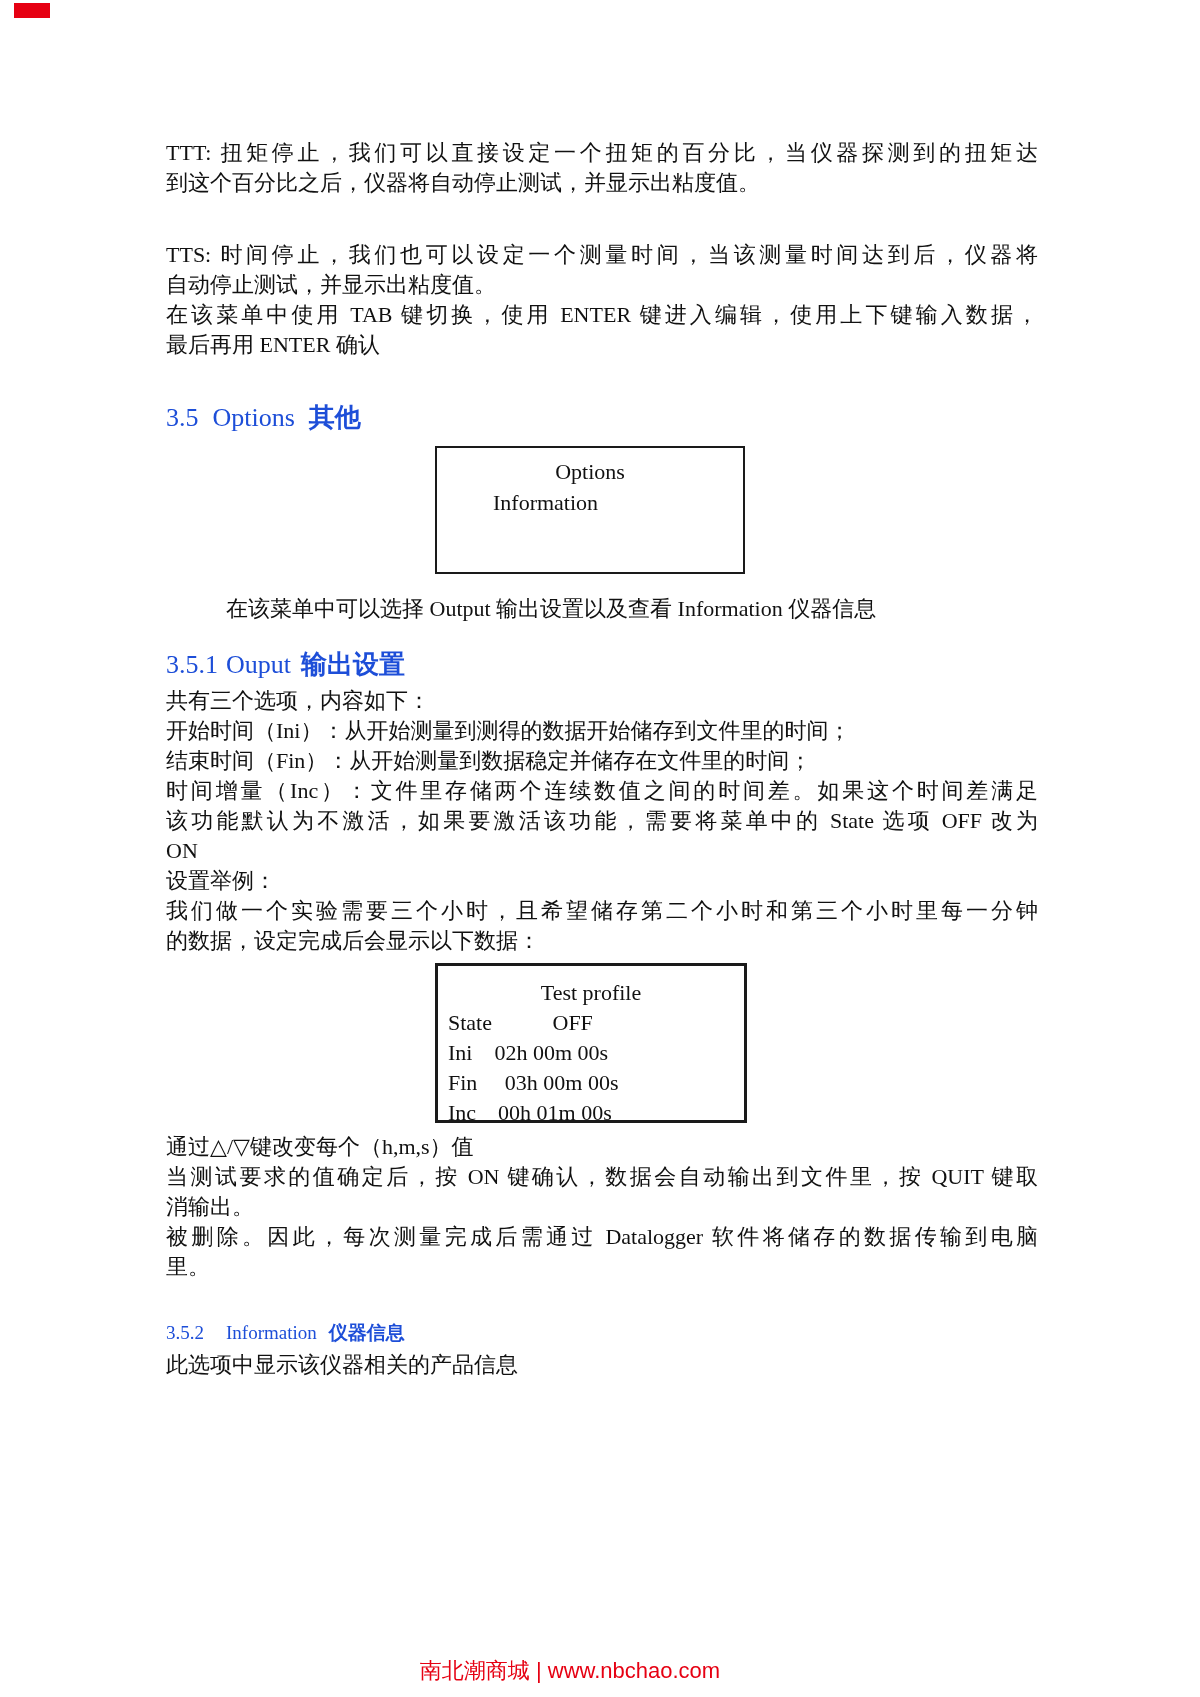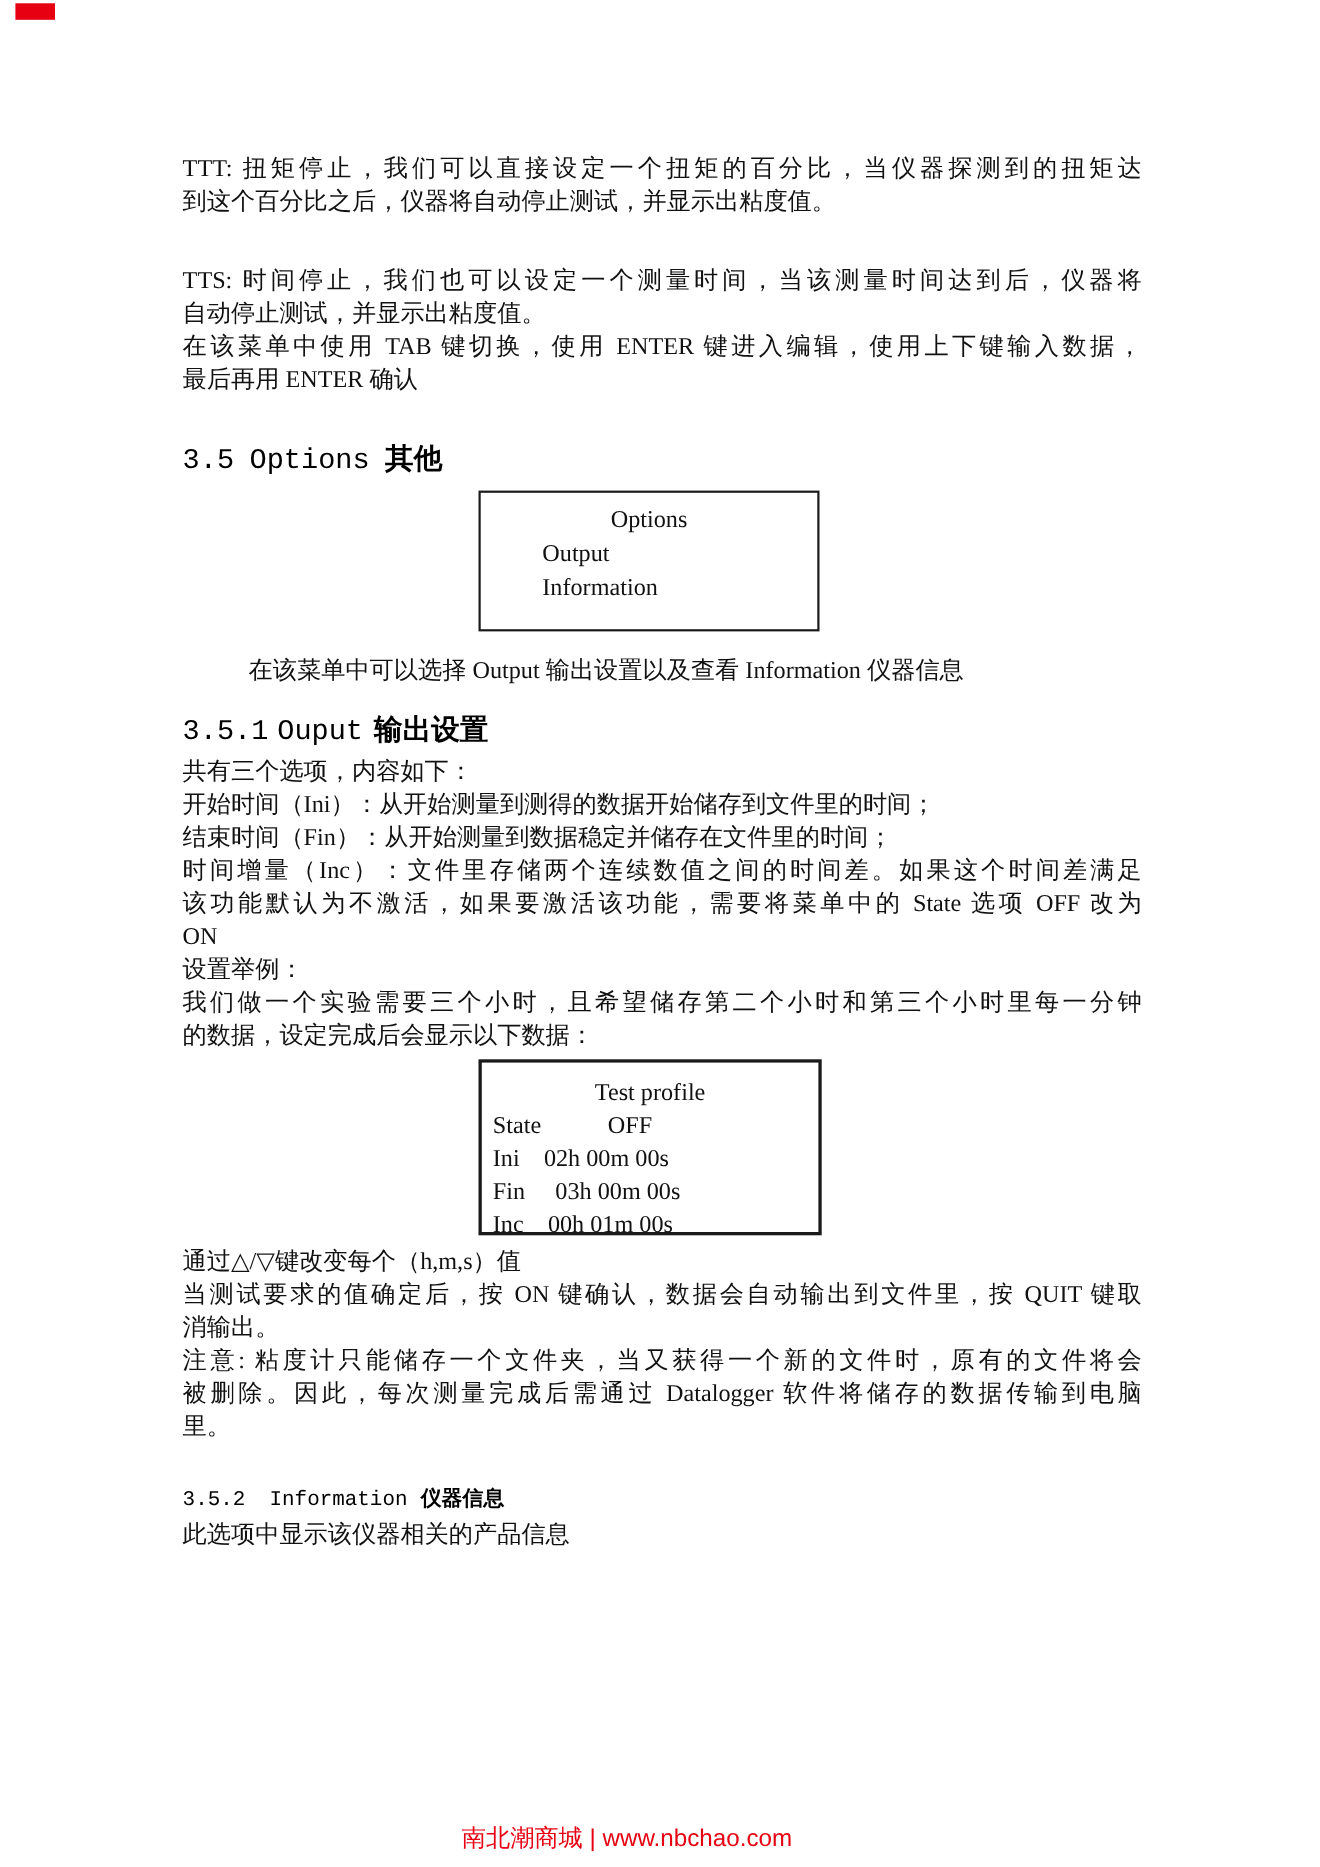--- a/index.html
+++ b/index.html
@@ -15,22 +15,22 @@
   .content{
     position:absolute;left:166px;top:138px;width:872px;
     font-size:22px;line-height:30px;
   }
   .ln{min-height:30px;}
   .j{text-align:justify;text-align-last:justify;}
   .sp-p2{margin-top:42px;}
   .ind60{padding-left:60px;}
   .ind6{padding-left:6px;}
   .heading{
-    font-family:Liberation Mono, monospace;
-    font-size:26px;line-height:36px;color:#000000;
+    font-family:Liberation Serif, serif;
+    font-size:26px;line-height:36px;color:#1d4ed8;
   }
   .heading .zh{font-weight:bold;}
   .h-35{margin-top:40px;}
   .h-351{margin-top:24px;font-size:26px;line-height:34px;}
   .h-352{margin-top:34px;font-size:19px;line-height:34px;}
   .h-gap{display:inline-block;width:14px;}
   .h-gap-wide{display:inline-block;width:22px;}
   .after-h351{margin-top:4px;}
   .options-box{
     box-sizing:border-box;margin-top:10px;margin-left:269px;
@@ -66,21 +66,20 @@
   <div class="ln">到这个百分比之后，仪器将自动停止测试，并显示出粘度值。</div>
   <div class="ln j sp-p2">TTS: 时间停止，我们也可以设定一个测量时间，当该测量时间达到后，仪器将</div>
   <div class="ln">自动停止测试，并显示出粘度值。</div>
   <div class="ln j">在该菜单中使用 TAB 键切换，使用 ENTER 键进入编辑，使用上下键输入数据，</div>
   <div class="ln">最后再用 ENTER 确认</div>
 
   <div class="heading h-35"><span>3.5</span><span class="h-gap"></span><span>Options</span><span class="h-gap"></span><span class="zh">其他</span></div>
 
   <div class="options-box">
     <div class="box-title">Options</div>
-    <div class="box-item">Output</div>
     <div class="box-item">Information</div>
   </div>
 
   <div class="ln ind60 caption-line">在该菜单中可以选择 Output 输出设置以及查看 Information 仪器信息</div>
 
   <div class="heading h-351"><span>3.5.1</span><span class="h-gap" style="width:8px;"></span><span>Ouput</span><span class="h-gap" style="width:10px;"></span><span class="zh">输出设置</span></div>
 
   <div class="ln after-h351">共有三个选项，内容如下：</div>
   <div class="ln">开始时间（Ini）：从开始测量到测得的数据开始储存到文件里的时间；</div>
   <div class="ln">结束时间（Fin）：从开始测量到数据稳定并储存在文件里的时间；</div>
@@ -95,21 +94,20 @@
     <div class="box-title">Test profile</div>
     <div class="profile-row">State           OFF</div>
     <div class="profile-row">Ini    02h 00m 00s</div>
     <div class="profile-row">Fin     03h 00m 00s</div>
     <div class="profile-row">Inc    00h 01m 00s</div>
   </div>
 
   <div class="ln after-testbox">通过△/▽键改变每个（h,m,s）值</div>
   <div class="ln j">当测试要求的值确定后，按 ON 键确认，数据会自动输出到文件里，按 QUIT 键取</div>
   <div class="ln">消输出。</div>
-  <div class="ln j">注意: 粘度计只能储存一个文件夹，当又获得一个新的文件时，原有的文件将会</div>
   <div class="ln j">被删除。因此，每次测量完成后需通过 Datalogger 软件将储存的数据传输到电脑</div>
   <div class="ln">里。</div>
 
   <div class="heading h-352"><span>3.5.2</span><span class="h-gap-wide"></span><span>Information</span><span class="h-gap" style="width:12px;"></span><span class="zh">仪器信息</span></div>
 
   <div class="ln last-line">此选项中显示该仪器相关的产品信息</div>
 
 </div>
 
 <div class="footer">南北潮商城 | www.nbchao.com</div>

